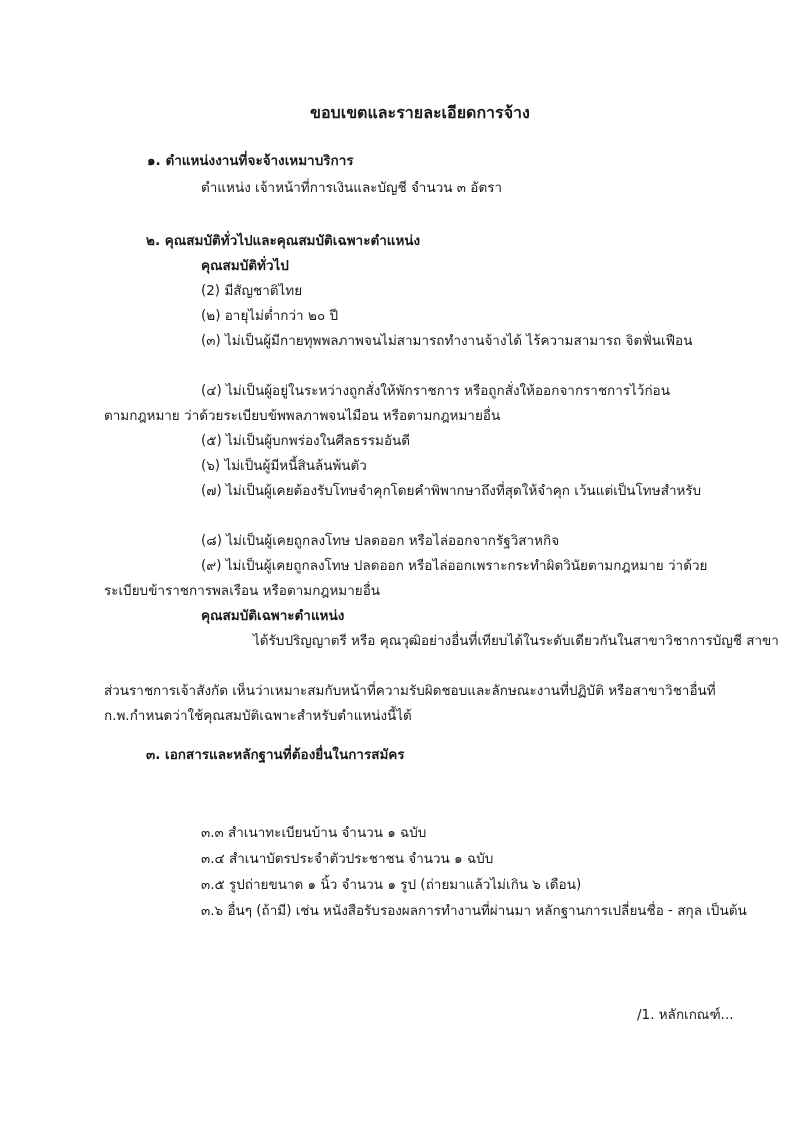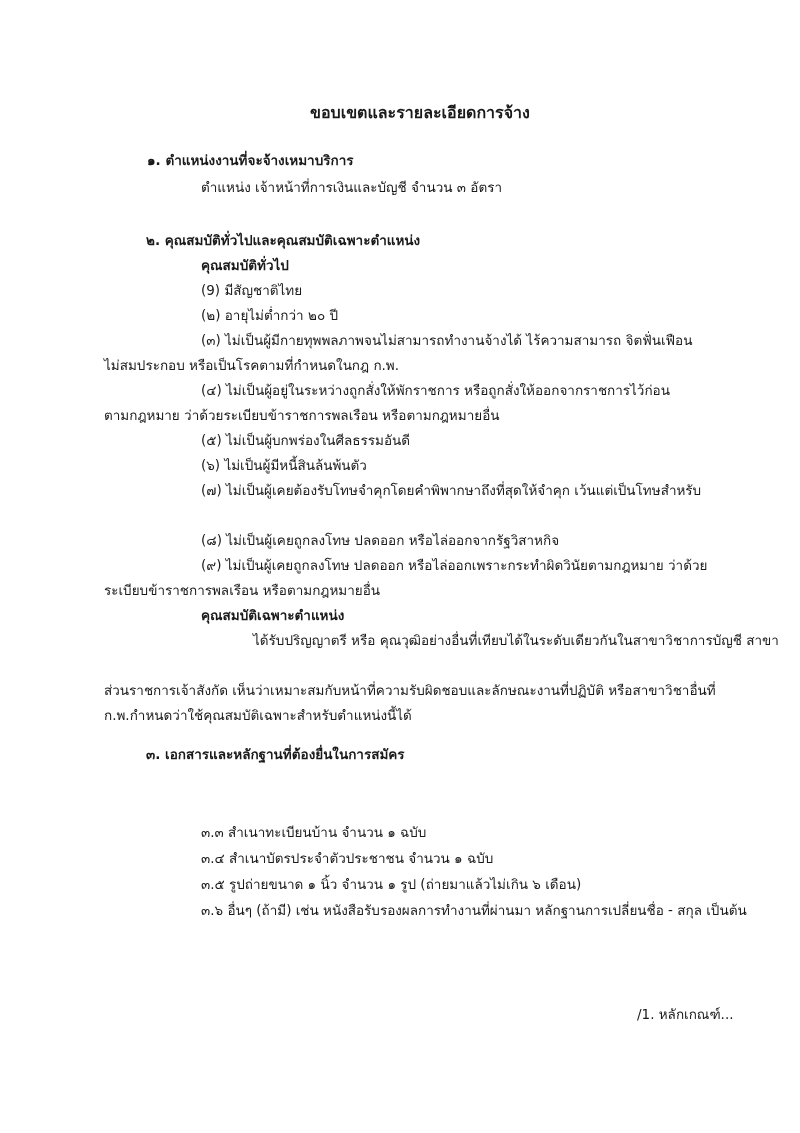--- a/index.html
+++ b/index.html
@@ -24,26 +24,25 @@
 <div class="page">
 
   <div class="line title" style="left:310px; top:103px;">ขอบเขตและรายละเอียดการจ้าง</div>
 
   <div class="line bold" style="left:147px; top:150px;">๑. ตำแหน่งงานที่จะจ้างเหมาบริการ</div>
   <div class="line" style="left:201px; top:177px;">ตำแหน่ง เจ้าหน้าที่การเงินและบัญชี จำนวน ๓ อัตรา</div>
 
   <div class="line bold" style="left:146px; top:230px;">๒. คุณสมบัติทั่วไปและคุณสมบัติเฉพาะตำแหน่ง</div>
   <div class="line bold" style="left:201px; top:255px;">คุณสมบัติทั่วไป</div>
 
-  <div class="line" style="left:201px; top:280px;">(9) มีสัญชาติไทย</div>
+  <div class="line" style="left:201px; top:280px;">(2) มีสัญชาติไทย</div>
   <div class="line" style="left:201px; top:305px;">(๒) อายุไม่ต่ำกว่า ๒๐ ปี</div>
   <div class="line" style="left:201px; top:330px;">(๓) ไม่เป็นผู้มีกายทุพพลภาพจนไม่สามารถทำงานจ้างได้ ไร้ความสามารถ จิตฟั่นเฟือน</div>
-  <div class="line" style="left:104px; top:355px;">ไม่สมประกอบ หรือเป็นโรคตามที่กำหนดในกฎ ก.พ.</div>
   <div class="line" style="left:201px; top:380px;">(๔) ไม่เป็นผู้อยู่ในระหว่างถูกสั่งให้พักราชการ หรือถูกสั่งให้ออกจากราชการไว้ก่อน</div>
-  <div class="line" style="left:104px; top:405px;">ตามกฎหมาย ว่าด้วยระเบียบข้าราชการพลเรือน หรือตามกฎหมายอื่น</div>
+  <div class="line" style="left:104px; top:405px;">ตามกฎหมาย ว่าด้วยระเบียบข้พพลภาพจนไมือน หรือตามกฎหมายอื่น</div>
   <div class="line" style="left:201px; top:430px;">(๕) ไม่เป็นผู้บกพร่องในศีลธรรมอันดี</div>
   <div class="line" style="left:201px; top:455px;">(๖) ไม่เป็นผู้มีหนี้สินล้นพ้นตัว</div>
   <div class="line" style="left:201px; top:480px;">(๗) ไม่เป็นผู้เคยต้องรับโทษจำคุกโดยคำพิพากษาถึงที่สุดให้จำคุก เว้นแต่เป็นโทษสำหรับ</div>
   <div class="line" style="left:201px; top:530px;">(๘) ไม่เป็นผู้เคยถูกลงโทษ ปลดออก หรือไล่ออกจากรัฐวิสาหกิจ</div>
   <div class="line" style="left:201px; top:555px;">(๙) ไม่เป็นผู้เคยถูกลงโทษ ปลดออก หรือไล่ออกเพราะกระทำผิดวินัยตามกฎหมาย ว่าด้วย</div>
   <div class="line" style="left:104px; top:580px;">ระเบียบข้าราชการพลเรือน หรือตามกฎหมายอื่น</div>
 
   <div class="line bold" style="left:201px; top:605px;">คุณสมบัติเฉพาะตำแหน่ง</div>
   <div class="line" style="left:253px; top:630px;">ได้รับปริญญาตรี หรือ คุณวุฒิอย่างอื่นที่เทียบได้ในระดับเดียวกันในสาขาวิชาการบัญชี สาขา</div>
   <div class="line" style="left:104px; top:680px;">ส่วนราชการเจ้าสังกัด เห็นว่าเหมาะสมกับหน้าที่ความรับผิดชอบและลักษณะงานที่ปฏิบัติ หรือสาขาวิชาอื่นที่</div>

